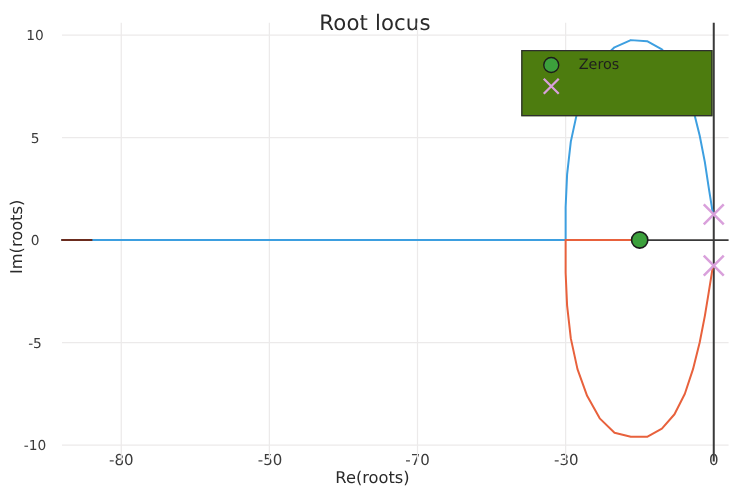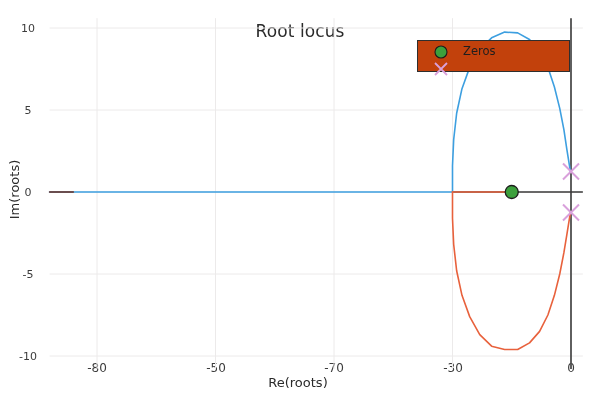--- a/index.html
+++ b/index.html
@@ -5,21 +5,21 @@
   html,body{margin:0;padding:0;}
   body{
     width:600px;height:400px;overflow:hidden;
     background:#ffffff;
     font-family:"DejaVu Sans","Liberation Sans",sans-serif;
     color:#2a2a2a;
   }
   #plot-root{position:relative;width:600px;height:400px;}
 
   #chart-title{
-    position:absolute;left:0;top:21px;width:600px;
+    position:absolute;left:0;top:9px;width:600px;
     text-align:center;font-size:17px;color:#2a2a2a;
     letter-spacing:.1px;
   }
 
   svg.layer{position:absolute;left:0;top:0;width:600px;height:400px;overflow:visible;}
 
   .ytick-label{
     position:absolute;font-size:11px;color:#3c3c3c;
     text-align:center;width:40px;
   }
@@ -31,22 +31,22 @@
     position:absolute;left:0;top:375px;width:596px;
     text-align:center;font-size:13px;color:#2a2a2a;
   }
   #yaxis-label{
     position:absolute;font-size:13px;color:#2a2a2a;
     left:-41px;top:182px;width:110px;text-align:center;
     transform:rotate(-90deg);transform-origin:center center;
   }
 
   #legend-box{
-    position:absolute;left:417px;top:40px;width:153px;height:32px;
-    background:#c2410c;border:1.3px solid #2e2e2e;
+    position:absolute;left:417px;top:40px;width:153px;height:53px;
+    background:#4d7c0f;border:1.3px solid #2e2e2e;
     box-sizing:border-box;
   }
   .legend-row{
     position:absolute;left:0;height:19px;width:153px;
   }
   .legend-label{
     position:absolute;left:45px;top:0px;font-size:11.5px;color:#1e1e1e;
     line-height:19px;white-space:nowrap;
   }
 </style>

